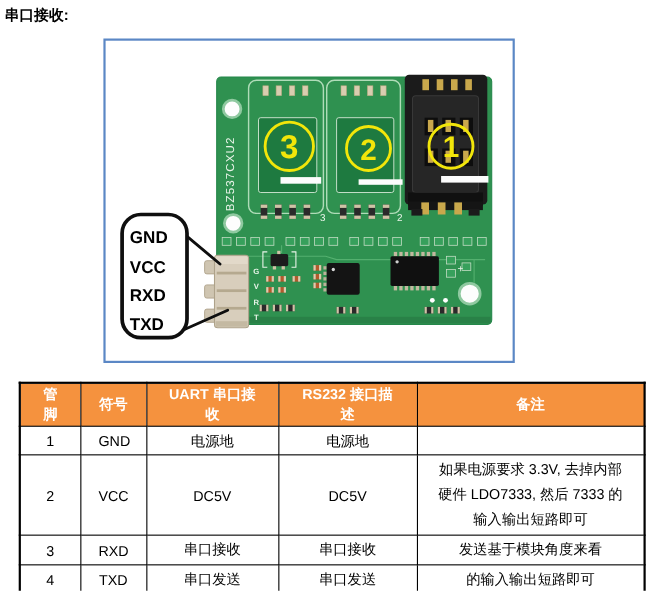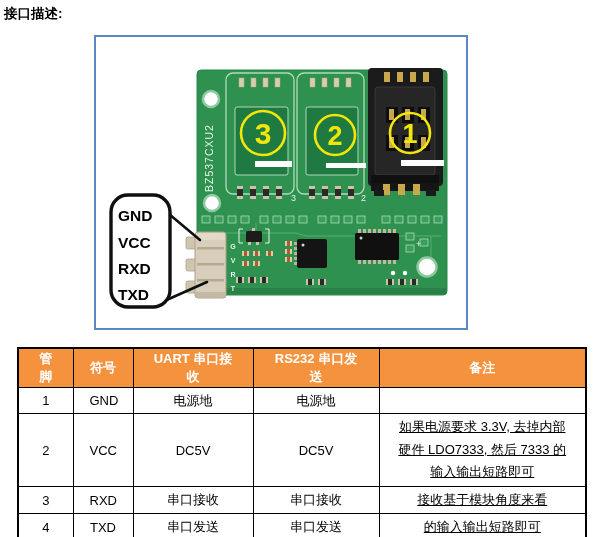--- a/index.html
+++ b/index.html
@@ -25,26 +25,26 @@
   .pin-table th,.pin-table td{
     border:1px solid #000;text-align:center;vertical-align:middle;
     padding:1px 16px;overflow:hidden;
   }
   .pin-table thead th{
     background:#F5923E;color:#ffffff;font-weight:bold;height:26px;
   }
   .row-h1 td{height:23px;}
   .row-h2 td{height:70px;}
   .row-h3 td{height:24px;}
-  .note-cell{line-height:1.75;text-decoration:underline;}
+  .note-cell{line-height:1.75;}
 </style>
 </head>
 <body>
 
-<div class="doc-title">接口描述:</div>
+<div class="doc-title">串口接收:</div>
 
 <div class="figure-box">
 <svg width="370" height="291" viewBox="0 0 370 291">
 
   <g>
     <rect x="101" y="33" width="250" height="225" rx="4" fill="#2F9150" stroke="#25874A" stroke-width="1"></rect>
     <rect x="102" y="251" width="248" height="6" fill="#267942" opacity="0.65"></rect>
   </g>
 
   <g>
@@ -329,21 +329,21 @@
       <col style="width:60px">
       <col style="width:120px">
       <col style="width:126px">
       <col style="width:207px">
   </colgroup>
   <thead>
     <tr>
       <th>管脚</th>
       <th>符号</th>
       <th>UART 串口接收</th>
-      <th>RS232 串口发送</th>
+      <th>RS232 接口描述</th>
       <th>备注</th>
     </tr>
   </thead>
   <tbody>
     <tr class="row-h1">
       <td>1</td>
       <td>GND</td>
       <td>电源地</td>
       <td>电源地</td>
       <td class="note-cell"></td>
@@ -353,21 +353,21 @@
       <td>VCC</td>
       <td>DC5V</td>
       <td>DC5V</td>
       <td class="note-cell">如果电源要求 3.3V, 去掉内部硬件 LDO7333, 然后 7333 的输入输出短路即可</td>
     </tr>
     <tr class="row-h3">
       <td>3</td>
       <td>RXD</td>
       <td>串口接收</td>
       <td>串口接收</td>
-      <td class="note-cell">接收基于模块角度来看</td>
+      <td class="note-cell">发送基于模块角度来看</td>
     </tr>
     <tr class="row-h3">
       <td>4</td>
       <td>TXD</td>
       <td>串口发送</td>
       <td>串口发送</td>
       <td class="note-cell">的输入输出短路即可</td>
     </tr>
   </tbody>
 </table>

